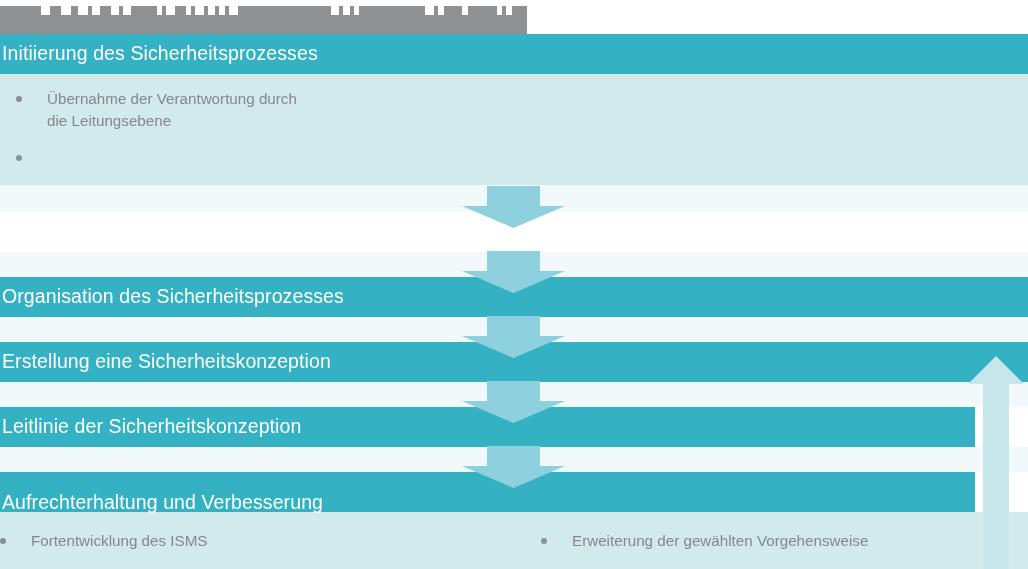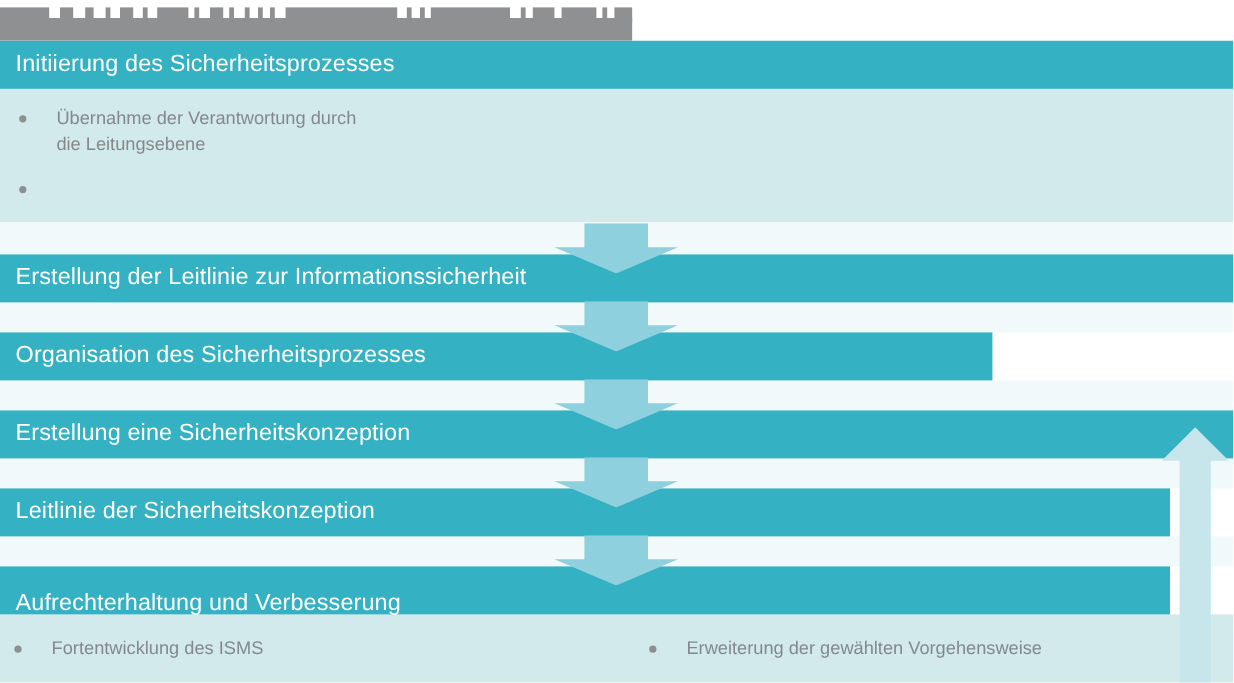--- a/index.html
+++ b/index.html
@@ -40,21 +40,21 @@
     background:#f2f9fa;
   }
   .pane.tint{background:#d2eaec;}
 
   
   .band{
     position:absolute;left:0;height:40px;
     background:#34b1c2;
     display:flex;align-items:center;
     box-sizing:border-box;
-    padding-left:13px;
+    padding-left:2px;
     z-index:3;
   }
   .band-label{
     color:#ffffff;
     font-size:19.5px;
     font-weight:400;
     letter-spacing:.1px;
     white-space:nowrap;
     line-height:1;
   }
@@ -142,25 +142,22 @@
   <div class="up-arrow" style="left:968px;top:356px;width:56px;height:213px;">
     <svg viewBox="0 0 56 213" width="56" height="213" aria-hidden="true">
       <path d="M28 0 L56 28 L41 28 L41 213 L15 213 L15 28 L0 28 Z" fill="#c6e6ec"></path>
     </svg>
   </div>
 
   <div class="band" style="top:34px;width:1028px;">
     <span class="band-label">Initiierung des Sicherheitsprozesses</span>
   </div>
 
-  <div class="band" style="top:212px;width:1028px;">
-    <span class="band-label">Erstellung der Leitlinie zur Informationssicherheit</span>
-  </div>
-
-  <div class="band" style="top:277px;width:827px;">
+
+  <div class="band" style="top:277px;width:1028px;">
     <span class="band-label">Organisation des Sicherheitsprozesses</span>
   </div>
 
   <div class="band" style="top:342px;width:1028px;">
     <span class="band-label">Erstellung eine Sicherheitskonzeption</span>
   </div>
 
   <div class="band" style="top:407px;width:975px;">
     <span class="band-label">Leitlinie der Sicherheitskonzeption</span>
   </div>
@@ -200,21 +197,21 @@
       <span class="bullet-dot"></span>
       <span class="bullet-text">Übernahme der Verantwortung durch
 die Leitungsebene</span>
     </div>
     <div class="bullet-row">
       <span class="bullet-dot"></span>
     </div>
   </div>
 
 
-  <div class="bullets" style="left:12px;top:530px;width:480px;">
+  <div class="bullets" style="left:0;top:530px;width:480px;">
     <div class="bullet-row">
       <span class="bullet-dot"></span>
       <span class="bullet-text">Fortentwicklung des ISMS</span>
     </div>
   </div>
 
   <div class="bullets" style="left:541px;top:530px;width:470px;">
     <div class="bullet-row">
       <span class="bullet-dot"></span>
       <span class="bullet-text">Erweiterung der gewählten Vorgehensweise</span>

